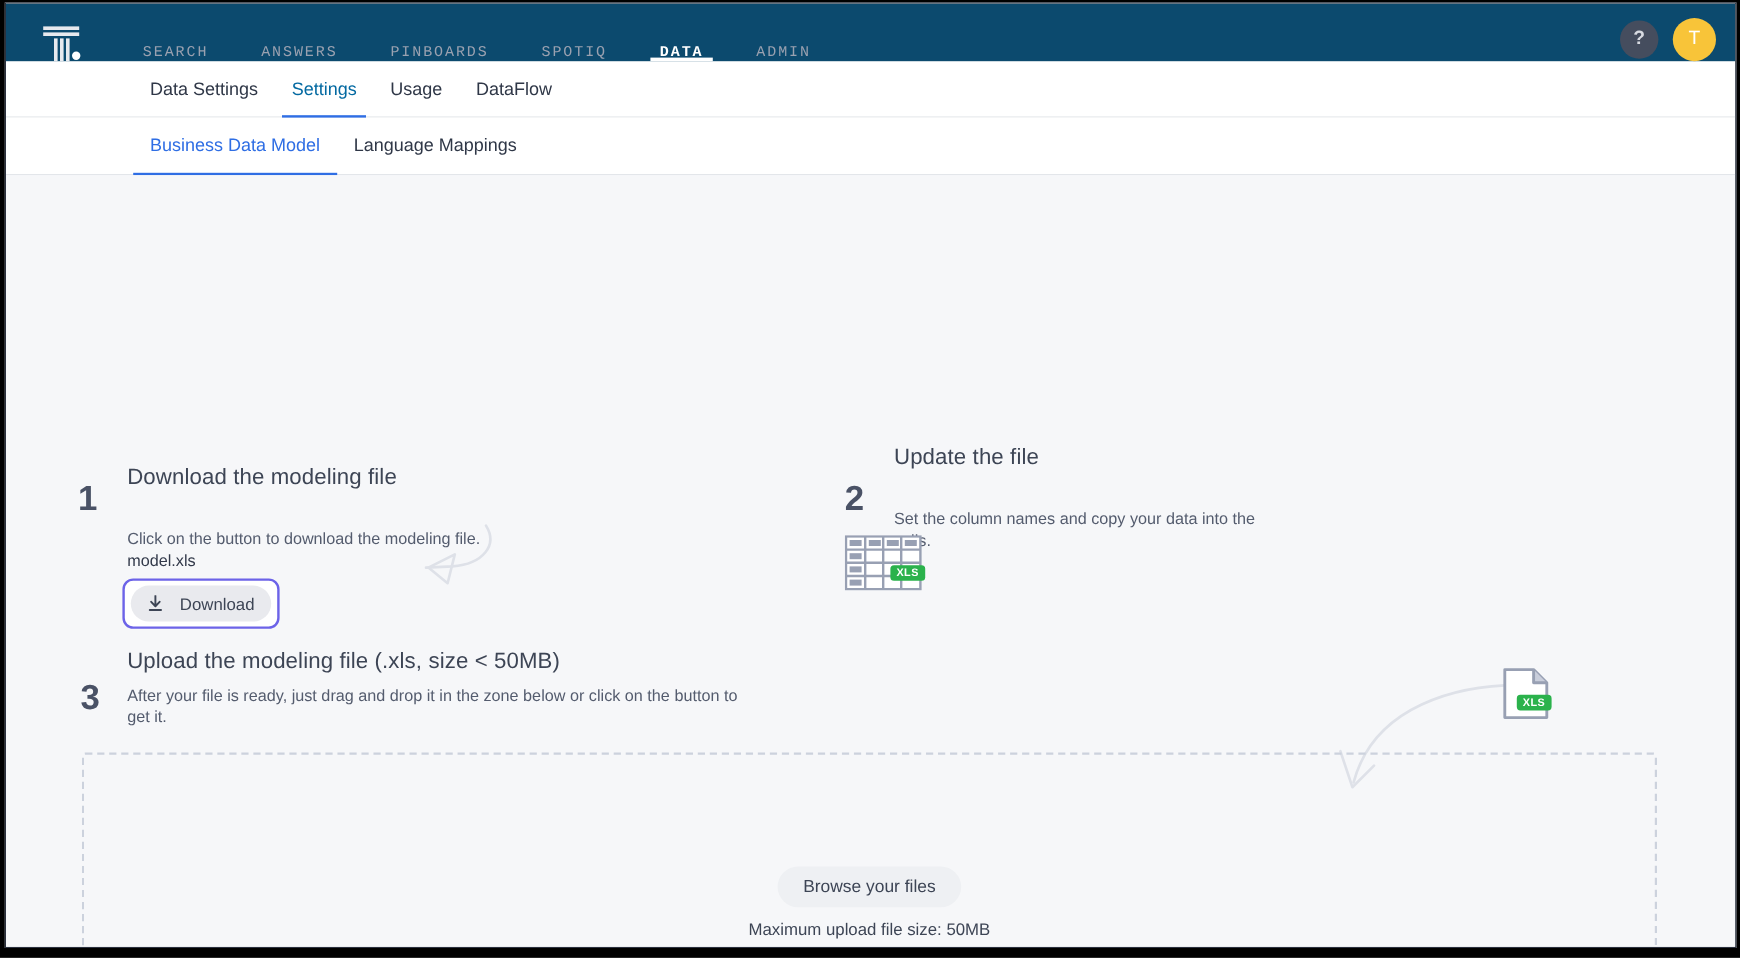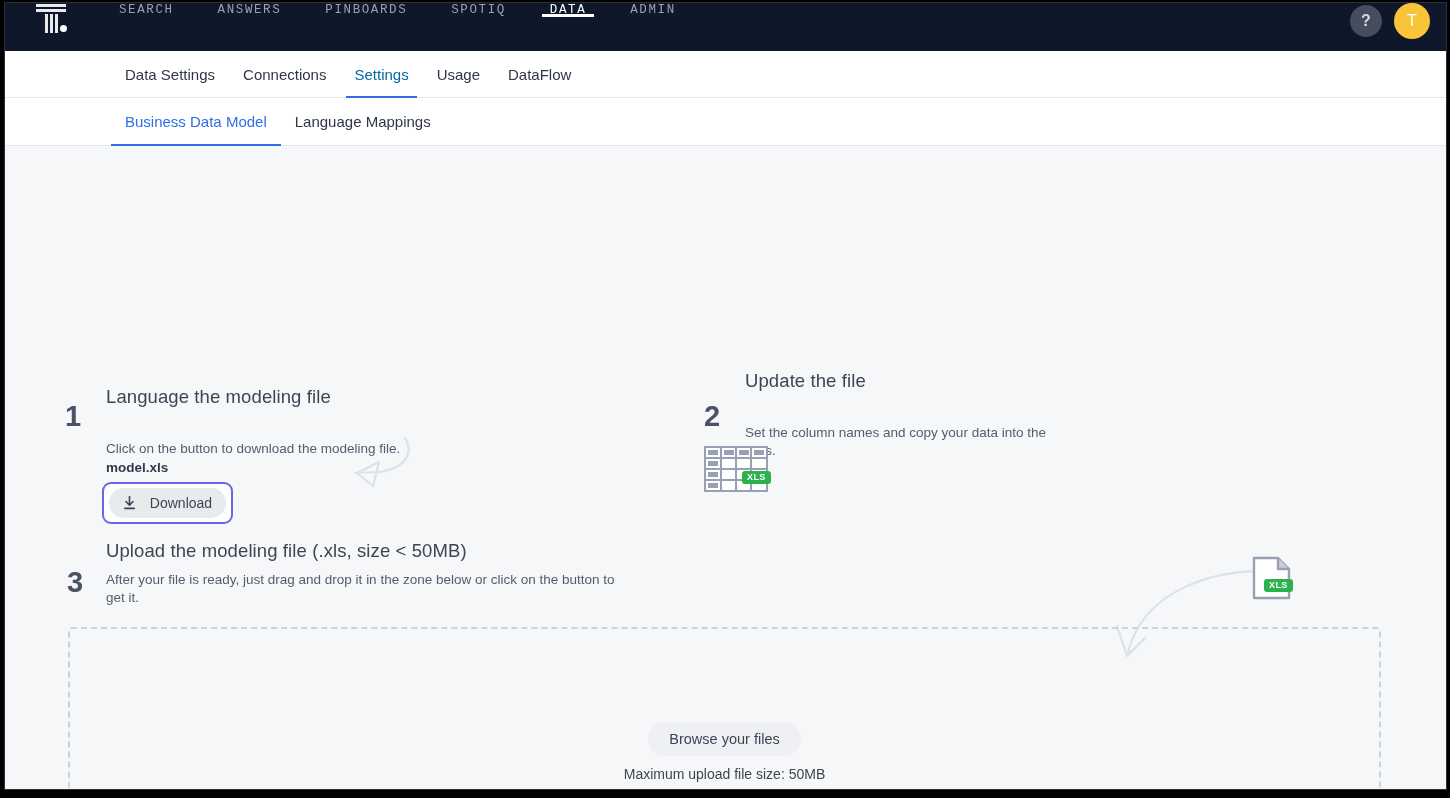--- a/index.html
+++ b/index.html
@@ -15,23 +15,23 @@
     left: 4px; top: 2px;
     width: 1443px; height: 788px;
     background: #f6f7f9;
     border: 1px solid #2b313f;
     overflow: hidden;
   }
 
   
   #topnav {
     height: 48px;
-    background: #0f172a;
+    background: #0c4a6e;
     display: flex;
-    align-items: flex-start;
+    align-items: flex-end;
     position: relative;
   }
   #logo-wrap {
     width: 92px;
     display: flex; align-items: center; justify-content: center;
   }
   .logo-glyph { width: 34px; height: 30px; position: relative; }
   .logo-bar {
     position: absolute; left: 2px; width: 30px; height: 3px; background: #e7e9ee;
   }
@@ -53,21 +53,21 @@
     display: flex; align-items: center;
     padding: 0 22px;
     font-family: "Liberation Mono", "DejaVu Sans Mono", monospace;
     font-size: 12.5px;
     letter-spacing: 1.6px;
     color: #9aa1b0;
     cursor: pointer;
     position: relative;
     user-select: none;
   }
-  .nav-item.active { color: #ffffff; font-weight: normal; }
+  .nav-item.active { color: #ffffff; font-weight: bold; }
   .nav-item.active::after {
     content: "";
     position: absolute; left: 14px; right: 14px; bottom: 0;
     height: 3px; background: #ffffff;
   }
   #nav-right {
     margin-left: auto;
     display: flex; align-items: center; gap: 12px;
     padding-right: 16px;
   }
@@ -159,21 +159,21 @@
     line-height: 1.32;
     margin-top: 25px;
   }
 
   
   #s1-num  { left: 60px;  top: 254px; }
   #s1-title{ left: 101px; top: 240px; }
   #s1-desc { left: 101px; top: 269px; width: 400px; }
   #s1-filename {
     position: absolute; left: 101px; top: 314px;
-    font-size: 13.5px; font-weight: bold; color: #32394a;
+    font-size: 13.5px; font-weight: normal; color: #32394a;
   }
   #download-focus {
     position: absolute; left: 97px; top: 336px;
     width: 131px; height: 42px;
     border: 2px solid #6c63e8;
     border-radius: 9px;
     background: #ffffff;
     display: flex; align-items: center; justify-content: center;
     cursor: pointer;
   }
@@ -278,21 +278,20 @@
     </div>
 
     <div id="nav-right">
       <div id="help-btn">?</div>
       <div id="avatar">T</div>
     </div>
   </div>
 
   <div id="subnav">
     <div class="subnav-item">Data Settings</div>
-    <div class="subnav-item">Connections</div>
     <div class="subnav-item active">Settings</div>
     <div class="subnav-item">Usage</div>
     <div class="subnav-item">DataFlow</div>
   </div>
 
   <div id="subnav2">
     <div class="subnav2-item active">Business Data Model</div>
     <div class="subnav2-item">Language Mappings</div>
   </div>
 
@@ -302,21 +301,21 @@
       <path d="M 80 2 C 90 18, 78 34, 52 36 L 30 37" fill="none" stroke="#dee1e8" stroke-width="2.2" stroke-linecap="round"></path>
       <path d="M 32 37 L 54 26 L 48 50 Z" fill="none" stroke="#dee1e8" stroke-width="2.2" stroke-linejoin="round"></path>
     </svg>
 
     <svg class="arrow-svg" id="arrow2" width="180" height="100" viewBox="0 0 180 100">
       <path d="M 175 5 C 120 4, 50 22, 33 86" fill="none" stroke="#dee1e8" stroke-width="2.2" stroke-linecap="round"></path>
       <path d="M 22 60 L 32 90 L 50 72" fill="none" stroke="#dee1e8" stroke-width="2.2" stroke-linecap="round" stroke-linejoin="round"></path>
     </svg>
 
     <div class="step-num" id="s1-num">1</div>
-    <div class="step-title" id="s1-title">Language the modeling file</div>
+    <div class="step-title" id="s1-title">Download the modeling file</div>
     <div class="step-desc" id="s1-desc">Click on the button to download the modeling file.</div>
     <div id="s1-filename">model.xls</div>
 
     <div id="download-focus">
       <div id="download-btn">
         <svg class="dl-icon" width="13" height="14" viewBox="0 0 13 14">
           <path d="M6.5 0.5 L6.5 8.5 M3 5.5 L6.5 9.2 L10 5.5" fill="none" stroke="#3d4555" stroke-width="1.6" stroke-linecap="round" stroke-linejoin="round"></path>
           <path d="M1.8 12.4 L11.2 12.4" fill="none" stroke="#3d4555" stroke-width="1.6" stroke-linecap="round"></path>
         </svg>
         <span>Download</span>

